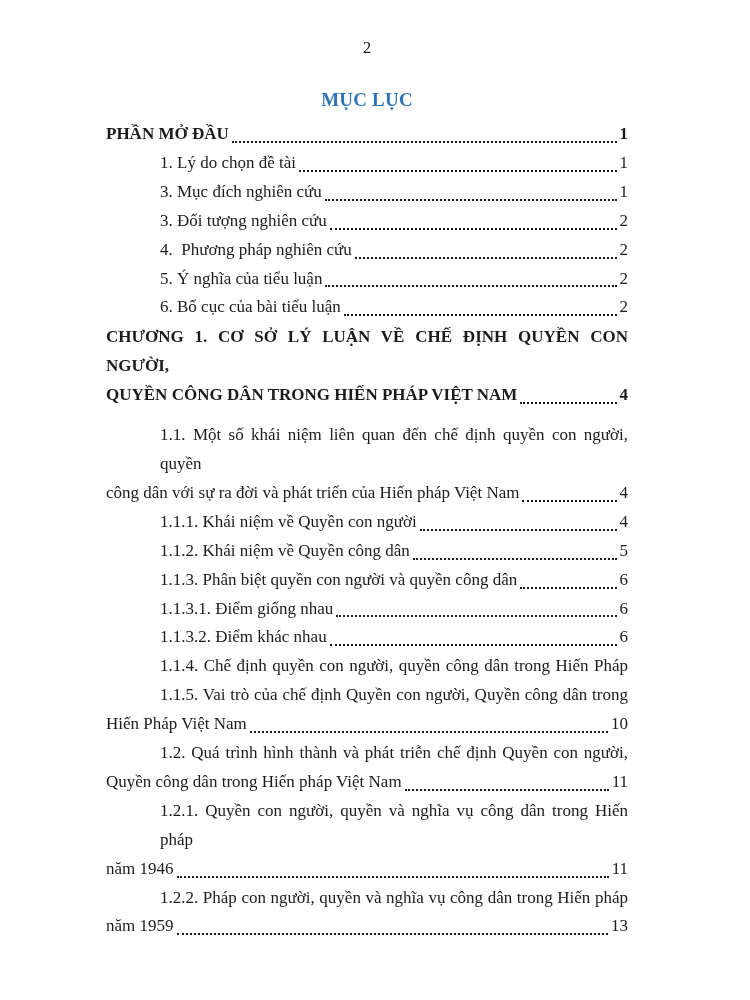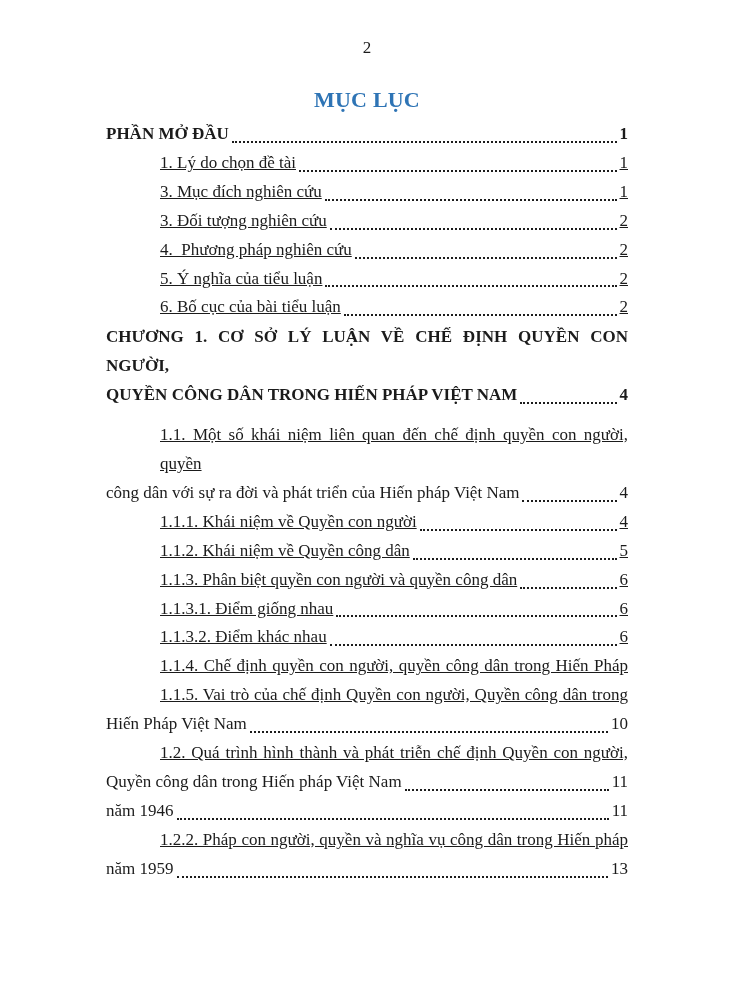--- a/index.html
+++ b/index.html
@@ -15,39 +15,39 @@
     overflow:hidden;
   }
   .page-number{
     text-align:center;
     font-size:17px;
     line-height:20px;
   }
   .toc-title{
     margin:31px 0 0 0;
     text-align:center;
-    font-size:22px;
+    font-size:19px;
     line-height:22px;
     font-weight:bold;
     color:#2E74B5;
     letter-spacing:0.2px;
   }
   #toc{margin-top:9px;}
   .entry{margin:0;}
   .entry.bold{font-weight:bold;}
   .entry.chapter{margin-top:1px;margin-bottom:11px;}
   .line,.row{
     font-size:17px;
     line-height:28.9px;
   }
   .line.justify{
     text-align:justify;
     text-align-last:justify;
   }
-  .indent-pad{padding-left:54px;text-decoration:underline;}
+  .indent-pad{padding-left:54px;}
   .row{display:flex;align-items:center;}
   .row .txt{white-space:nowrap;}
   .leader{
     flex:1;
     min-width:14px;
     align-self:flex-end;
     margin:0 3px 6px 3px;
     border-bottom:2px dotted #1c1c1c;
   }
   .pg{white-space:nowrap;}
@@ -172,20 +172,21 @@
       </div>
       <div class="entry">
         <div class="line justify indent-pad">1.2. Quá trình hình thành và phát triễn chế định Quyền con người,</div>
         <div class="row">
           <span class="txt">Quyền công dân trong Hiến pháp Việt Nam</span>
           <span class="leader"></span>
           <span class="pg">11</span>
         </div>
       </div>
       <div class="entry">
+        <div class="line justify indent-pad">1.2.1. Quyền con người, quyền và nghĩa vụ công dân trong Hiến pháp</div>
         <div class="row">
           <span class="txt">năm 1946</span>
           <span class="leader"></span>
           <span class="pg">11</span>
         </div>
       </div>
       <div class="entry">
         <div class="line justify indent-pad">1.2.2. Pháp con người, quyền và nghĩa vụ công dân trong Hiến pháp</div>
         <div class="row">
           <span class="txt">năm 1959</span>

